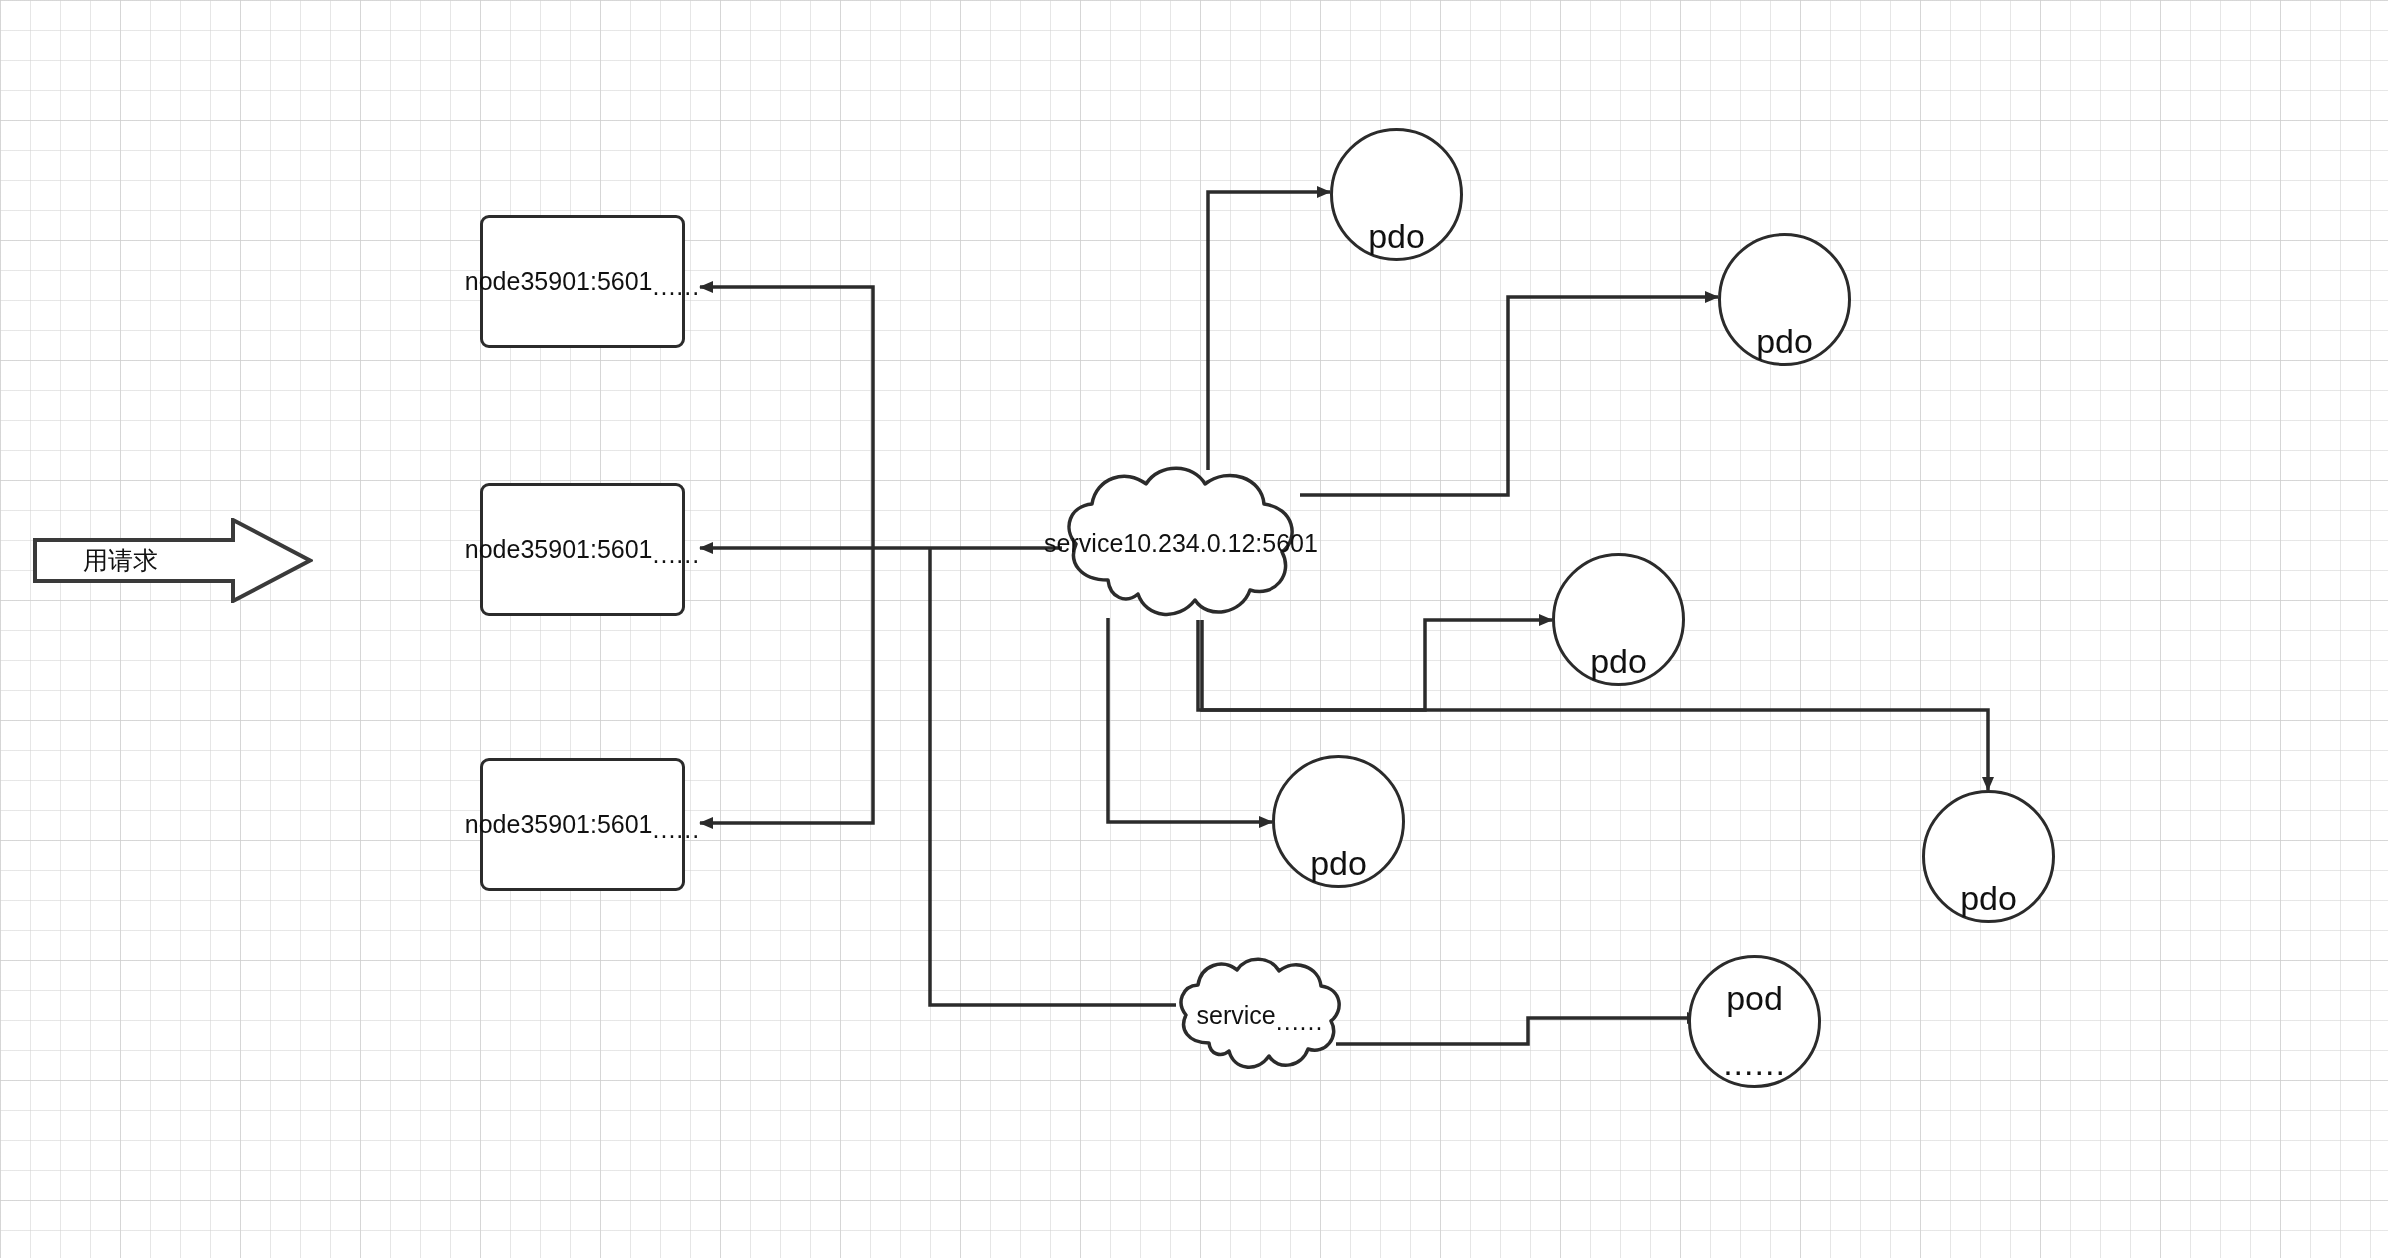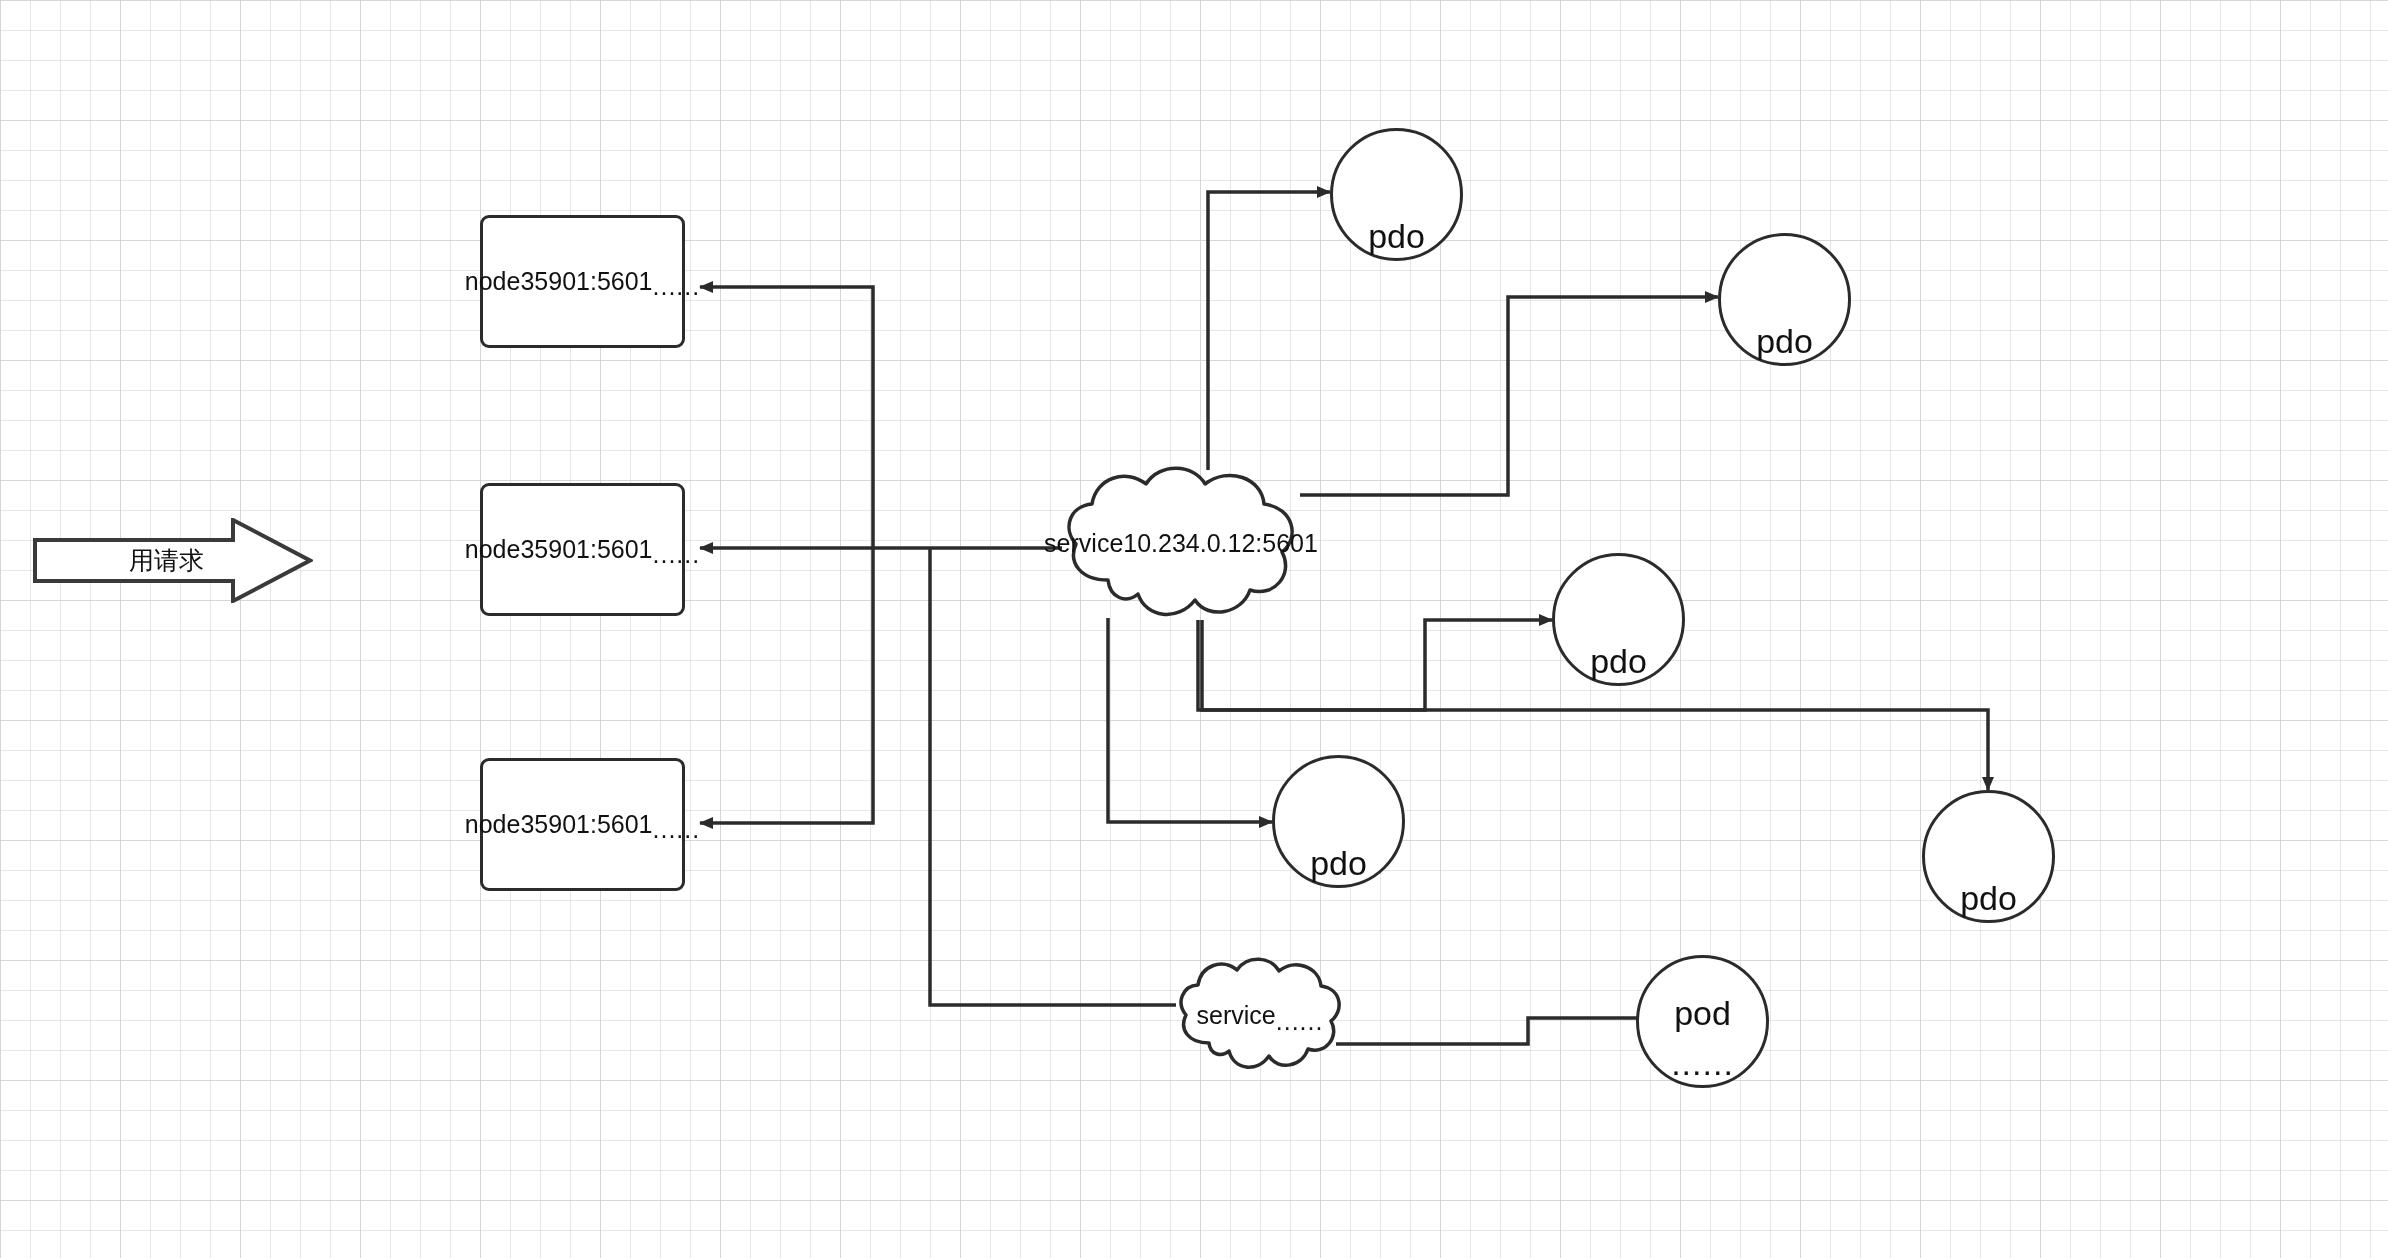--- a/index.html
+++ b/index.html
@@ -108,21 +108,20 @@
     position: absolute;
     left: 0;
     top: 0;
     width: 175px;
     height: 100%;
     display: flex;
     align-items: center;
     justify-content: center;
     color: #111111;
     font-size: 25px;
-    padding-left: 46px;
   }
 </style>
 </head>
 <body>
 
 <div id="canvas">
 
   <svg id="wiring" viewBox="0 0 2388 1258">
     <defs>
       <marker id="arrowR" markerWidth="14" markerHeight="12" refX="13" refY="6" orient="auto" markerUnits="userSpaceOnUse">
@@ -239,18 +238,18 @@
   </div>
 
   <div class="pod-circle" style="left:1272px; top:755px; width:133px; height:133px;">
     <div>pdo</div>
   </div>
 
   <div class="pod-circle" style="left:1922px; top:790px; width:133px; height:133px;">
     <div>pdo</div>
   </div>
 
-  <div class="pod-circle" style="left:1636px; top:955px; width:133px; height:133px;">
+  <div class="pod-circle" style="left:1688px; top:955px; width:133px; height:133px;gap:15px;">
     <div>pod</div>
     <div class="dots">......</div>
   </div>
 
 </div>
 
 </body></html>

